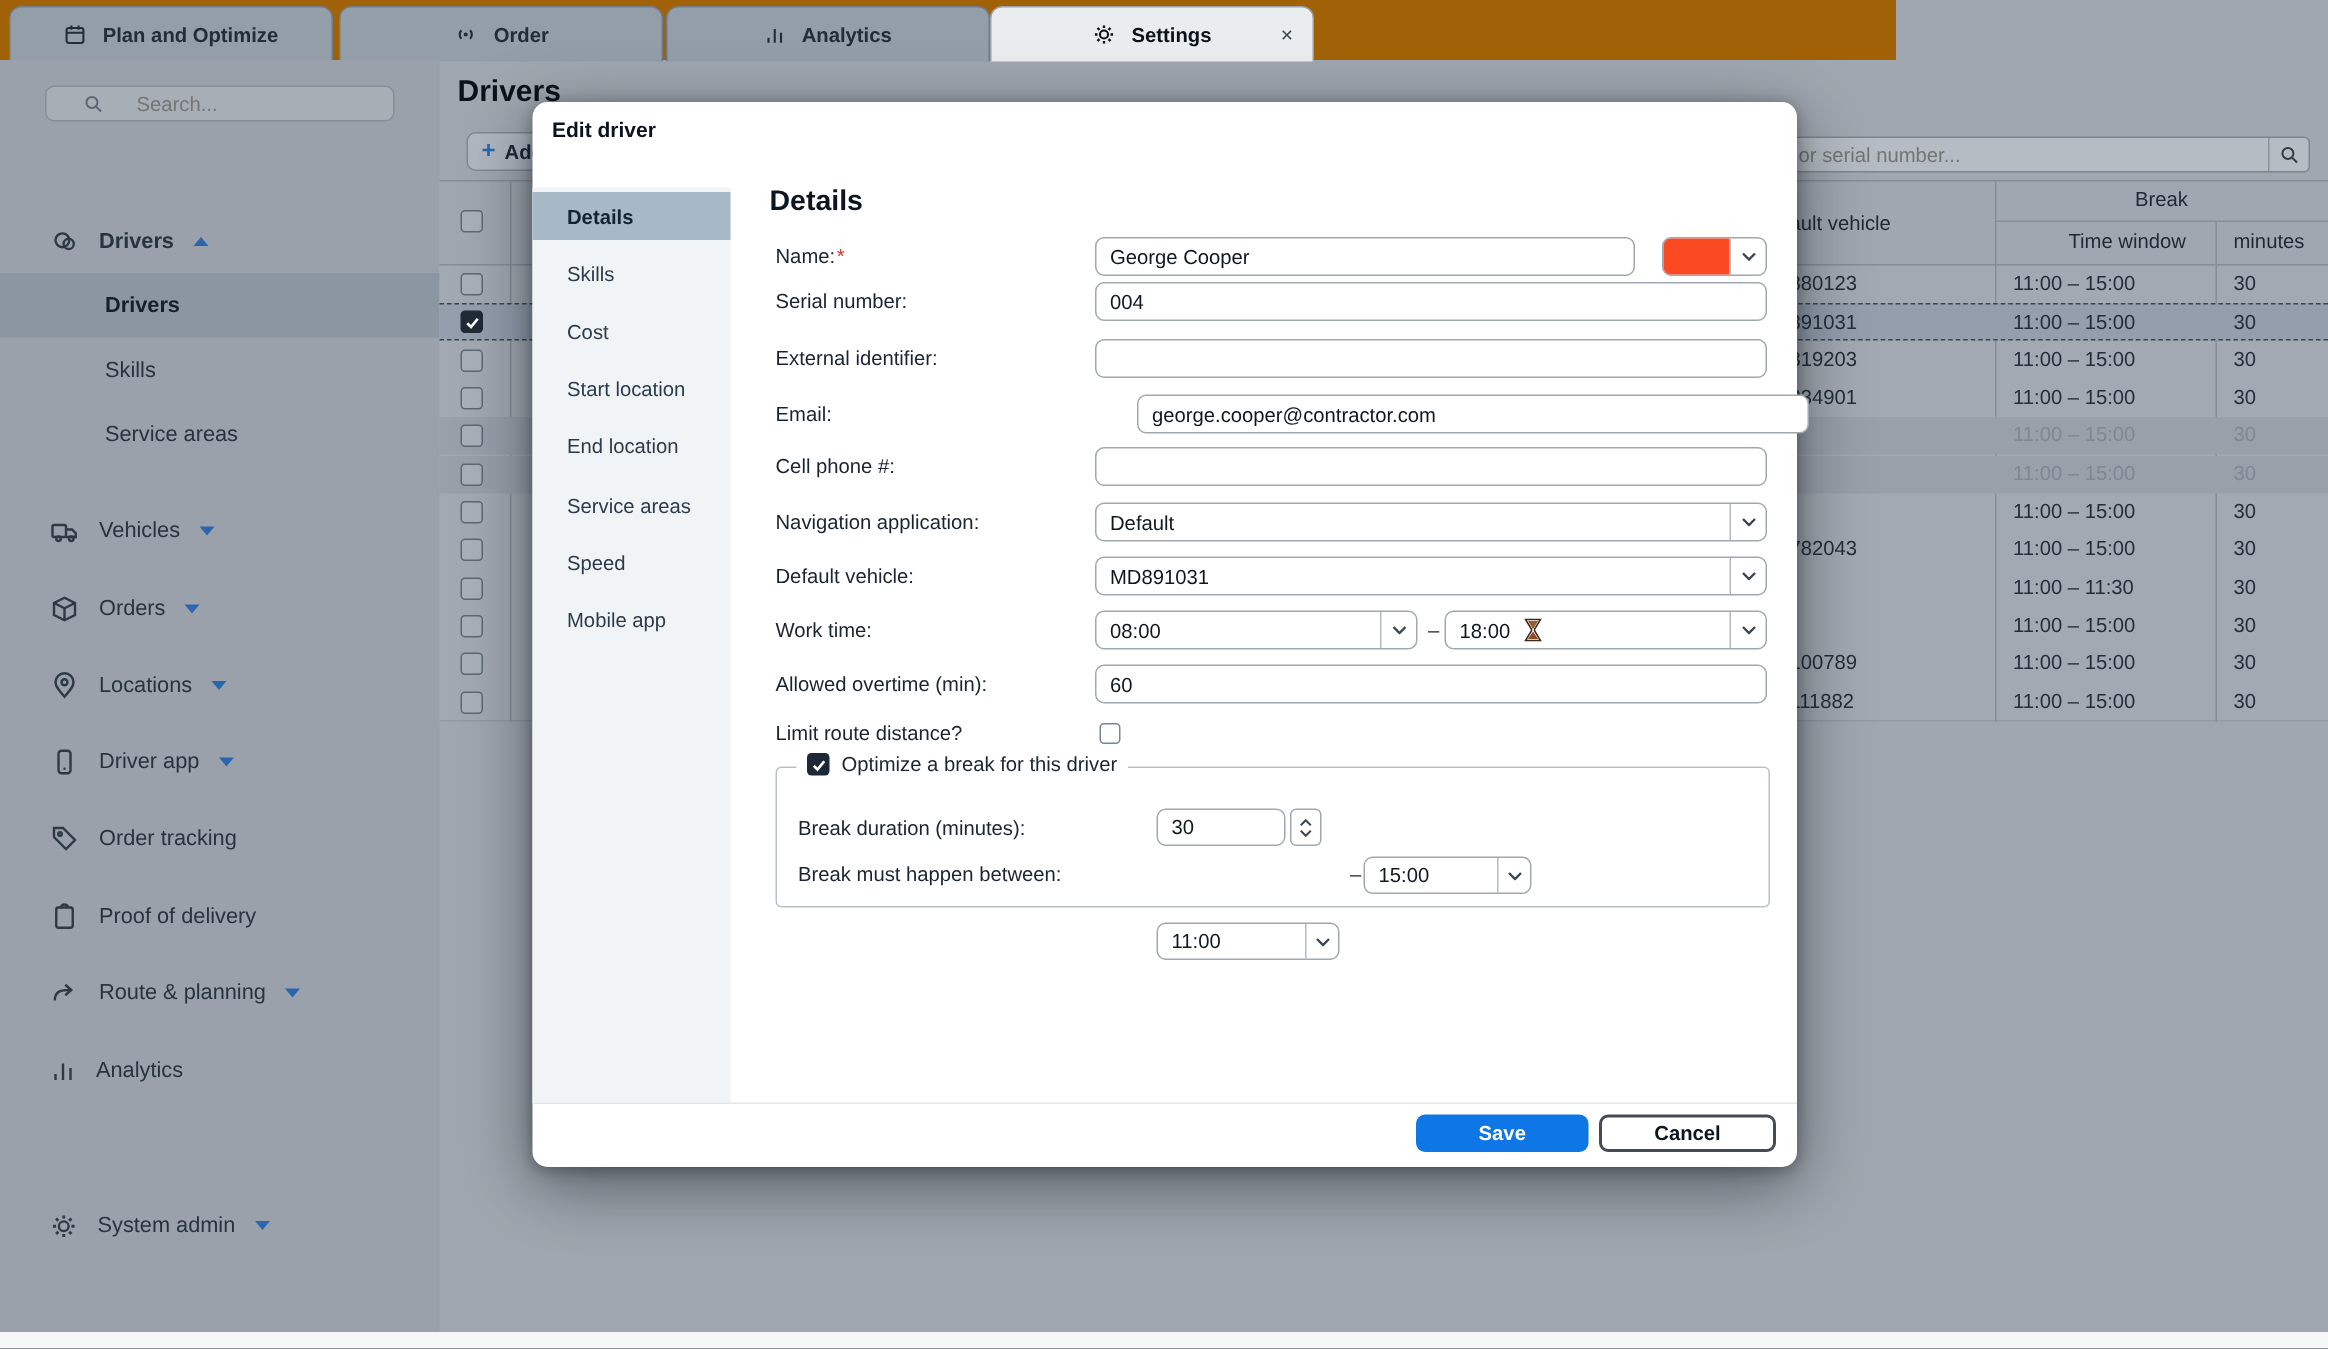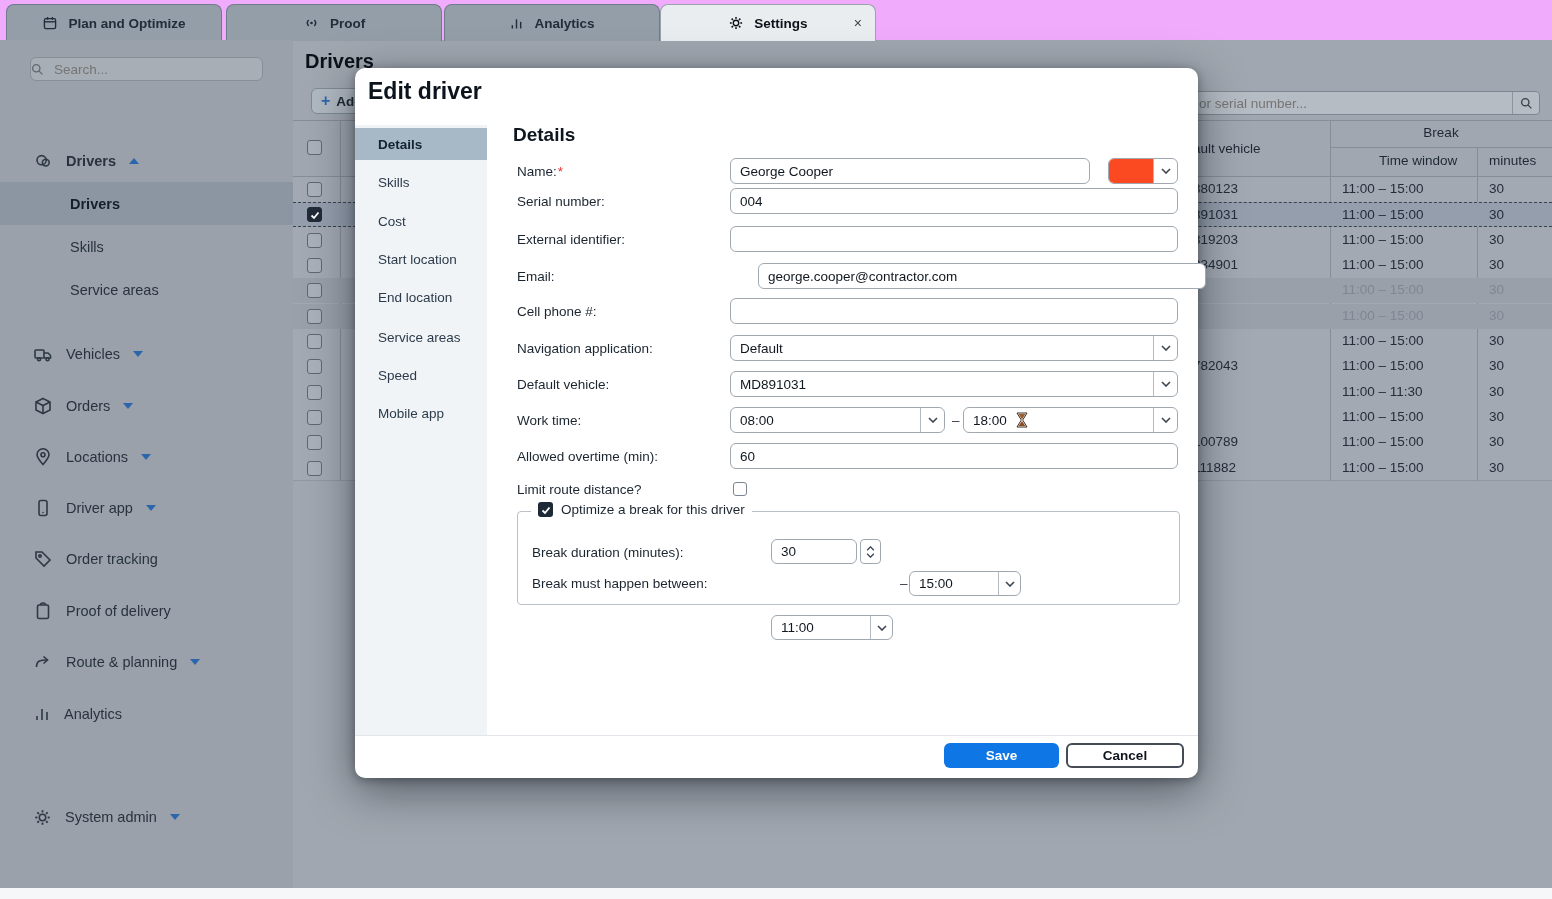--- a/index.html
+++ b/index.html
@@ -2,34 +2,34 @@
 <html><head>
 <meta charset="utf-8">
 <style>
   html,body{margin:0;padding:0;background:#6b7480;}
   *{box-sizing:border-box;}
   #screen{position:relative;width:1552px;height:899px;overflow:hidden;
           font-family:"Liberation Sans",sans-serif;background:#a1a7b0;}
   svg{display:block;}
 
   
-  #tabbar{position:absolute;left:0;top:0;width:1552px;height:40px;background:#f0abfc;}
+  #tabbar{position:absolute;left:0;top:0;width:1264px;height:40px;background:#a16207;}
   .tab{position:absolute;top:4px;height:37px;border:1px solid #6f7c89;border-bottom:none;
        border-radius:8px 8px 0 0;background:#939ea9;display:flex;align-items:center;
        justify-content:center;gap:10px;font-size:13.5px;font-weight:700;color:#222d39;cursor:pointer;}
   .tab.active{background:#eaedf0;border-color:#9aa3ac;color:#0b1118;}
   .tab .ticon svg{stroke:currentColor;fill:none;stroke-width:1.7;}
   .tab-close{position:absolute;right:13px;top:50%;transform:translateY(-50%);
              font-size:14px;font-weight:400;color:#39434e;cursor:pointer;line-height:1;}
 
   
   #sidebar{position:absolute;left:0;top:40px;width:293px;height:848px;background:#9aa1aa;}
   #sb-search{position:absolute;left:30px;top:17px;width:233px;height:24px;background:#a8aeb6;
              border:1px solid #878e98;border-radius:6px;display:flex;align-items:center;
-             gap:8px;padding-left:0;}
+             gap:20px;padding-left:25px;}
   #sb-search input{flex:1;border:none;outline:none;background:transparent;font-size:13.5px;
              color:#5d6672;font-family:inherit;}
   .srow{position:absolute;left:0;width:293px;display:flex;align-items:center;gap:13px;
         padding-left:33px;color:#28333f;font-size:14.5px;cursor:pointer;}
   .srow .sicon svg{stroke:#2e3945;fill:none;stroke-width:1.6;}
   .srow.hdr{font-weight:700;}
   .sub{position:absolute;left:0;width:293px;height:43px;display:flex;align-items:center;
        padding-left:70px;color:#28333f;font-size:14.5px;cursor:pointer;}
   .sub.sel{background:#8c96a2;color:#151f2a;font-weight:600;}
   .car-dn{width:0;height:0;border-left:5px solid transparent;border-right:5px solid transparent;
@@ -65,21 +65,21 @@
   #tsearch input{flex:1;border:none;outline:none;background:transparent;font-size:13.5px;
            color:#49535e;padding-left:18px;font-family:inherit;}
   #tsearch .sbtn{width:27px;align-self:stretch;border-left:1px solid #8b949e;display:flex;
            align-items:center;justify-content:center;cursor:pointer;}
 
   #bottom-strip{position:absolute;left:0;top:888px;width:1552px;height:11px;background:#f6f7f8;}
 
   
   #modal{position:absolute;left:355px;top:68px;width:843px;height:710px;background:#fff;
          border-radius:10px;box-shadow:0 12px 45px rgba(10,16,24,.5),0 2px 10px rgba(10,16,24,.35);}
-  #mtitle{position:absolute;left:13px;top:10px;font-size:23px;font-weight:700;color:#0b131d;}
+  #mtitle{position:absolute;left:13px;top:10px;font-size:14px;font-weight:700;color:#0b131d;}
   #mnav{position:absolute;left:0;top:57px;width:132px;height:610px;background:#f1f4f6;}
   .mitem{position:absolute;left:0;width:132px;height:32px;display:flex;align-items:center;
          padding-left:23px;font-size:13.5px;color:#2b3b4b;cursor:pointer;}
   .mitem.active{background:#a7b8c6;color:#152330;font-weight:700;}
   #sectitle{position:absolute;left:158px;top:56px;font-size:19px;font-weight:700;color:#0d151f;}
   .flabel{position:absolute;left:162px;font-size:13.5px;color:#1b2530;transform:translateY(-50%);
           white-space:nowrap;}
   .req{color:#e8302c;margin-left:1px;}
   .fin{position:absolute;left:375px;height:26px;border:1px solid #a0a8b1;border-radius:6px;
        font-size:13.5px;color:#10181f;padding:0 9px;background:#fff;font-family:inherit;outline:none;}
@@ -130,21 +130,21 @@
       <span>Plan and Optimize</span>
     </div>
     <div class="tab" style="left:226px;width:216px;">
       <span class="ticon">
         <svg width="17" height="14" viewBox="0 0 20 16">
             <circle cx="10" cy="8" r="1.6" fill="currentColor" stroke="none"></circle>
             <path d="M6.6,11.4 a5,5 0 0 1 0,-6.8"></path>
             <path d="M13.4,4.6 a5,5 0 0 1 0,6.8"></path>
           </svg>
       </span>
-      <span>Proof</span>
+      <span>Order</span>
     </div>
     <div class="tab" style="left:444px;width:216px;">
       <span class="ticon">
         <svg width="15" height="15" viewBox="0 0 18 18">
             <line x1="4" y1="15" x2="4" y2="11"></line>
             <line x1="9" y1="15" x2="9" y2="4"></line>
             <line x1="14" y1="15" x2="14" y2="7"></line>
           </svg>
       </span>
       <span>Analytics</span>

